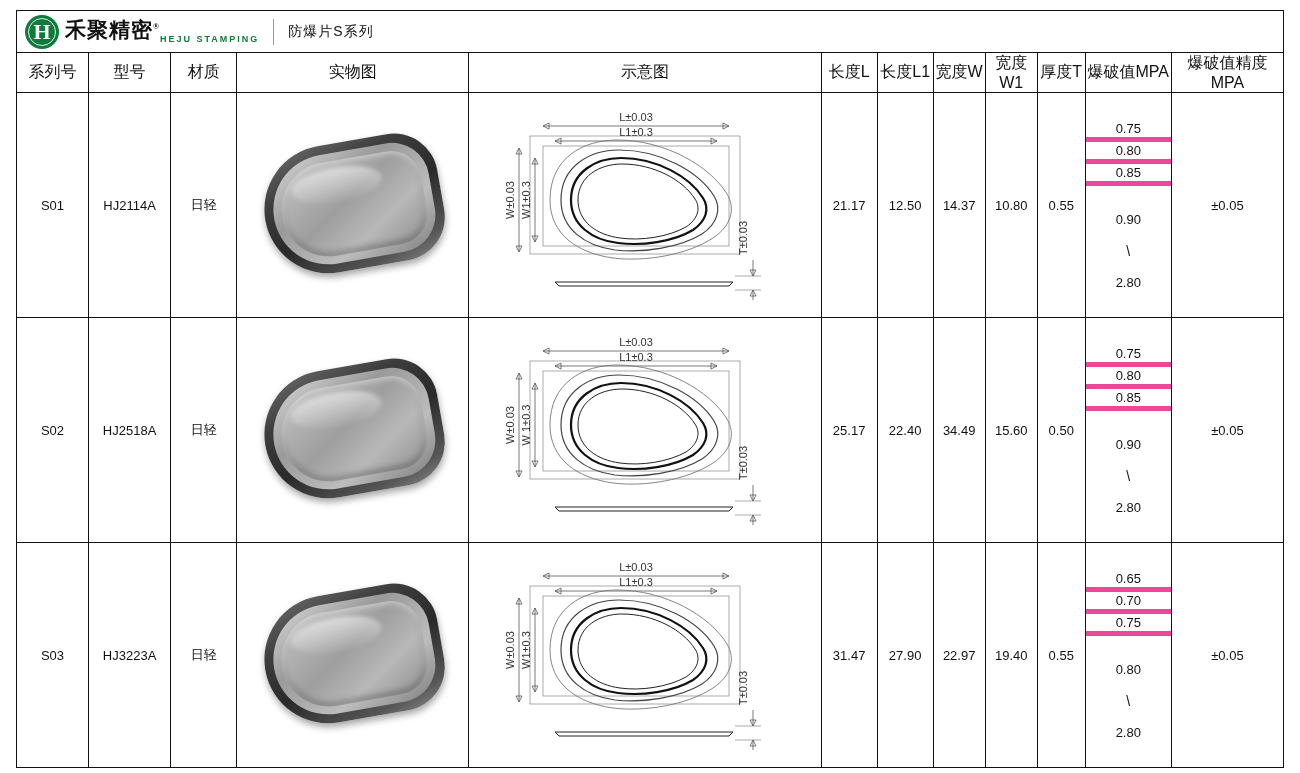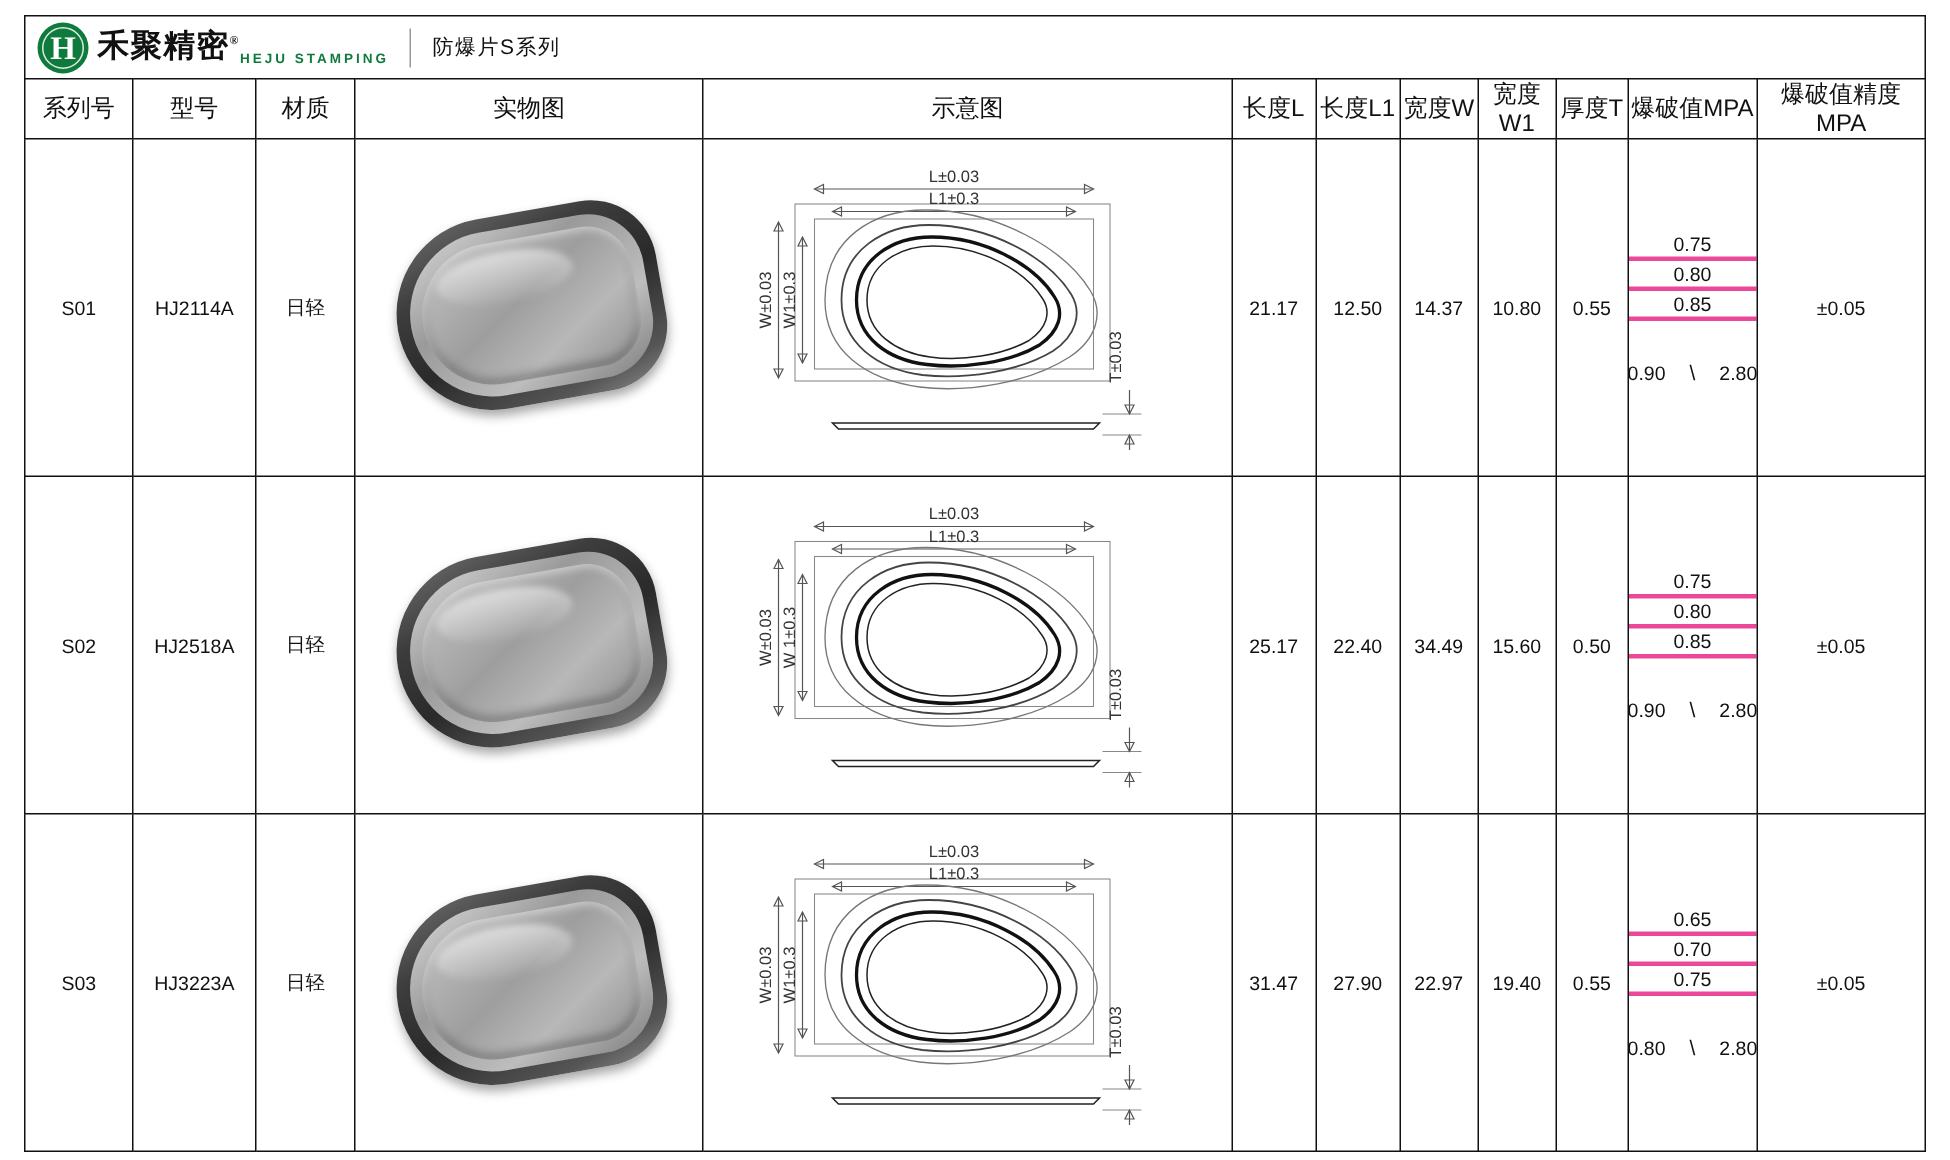--- a/index.html
+++ b/index.html
@@ -129,28 +129,28 @@
   .col-acc      { width: 112px; }
 
   tr.data-row { height: 225px; }
 
   .cell-text { font-size: 14px; }
 
   
   .burst-cell { padding: 0 !important; }
   .burst-top { }
   .burst-top div {
-    border-bottom: 3px solid #ec4899;
+    border-bottom: 5px solid #ec4899;
     height: 17px;
     line-height: 17px;
     font-size: 13px;
   }
   .burst-bottom {
     display: flex;
-    flex-direction: row;
+    flex-direction: column;
     align-items: center;
     justify-content: center;
     gap: 16px;
     padding-top: 26px;
     font-size: 13px;
   }
   .burst-slash { font-size: 14px; }
 
   
   .photo-wrap {

